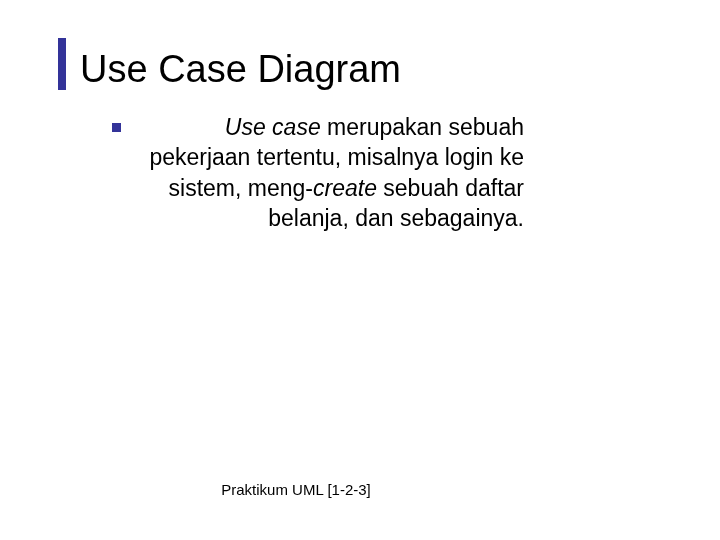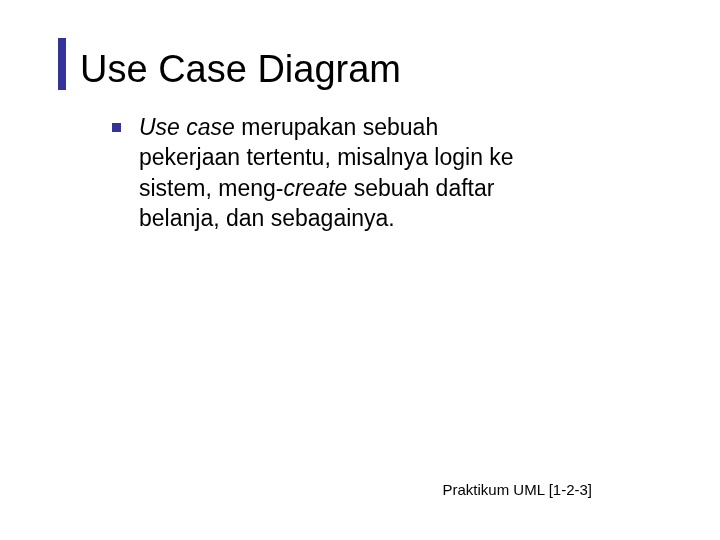--- a/index.html
+++ b/index.html
@@ -3,25 +3,25 @@
 <meta charset="utf-8">
 <style>
   * { margin: 0; padding: 0; box-sizing: border-box; }
   html, body { width: 720px; height: 540px; background: #fff; font-family: Verdana, Geneva, sans-serif; color: #000; }
   .slide { width: 592px; height: 540px; position: relative; padding: 38px 58px 12px 58px; }
   .title-row { display: flex; align-items: flex-end; margin-bottom: 22px; }
   .title-bar { width: 8px; height: 52px; background: #333399; margin-right: 14px; flex-shrink: 0; }
   .title { font-size: 38px; font-weight: 400; font-family: Verdana, Geneva, sans-serif; line-height: 1.05; }
   .content { padding-left: 54px; padding-right: 10px; }
   .bullets { list-style: none; }
-  .bullets li { display: flex; align-items: flex-start; margin-bottom: 4px; }
+  .bullets li { display: flex; align-items: flex-start; margin-bottom: 4px; text-align: right; }
   .sq { width: 9px; height: 9px; background: #333399; flex-shrink: 0; margin-top: 11px; margin-right: 18px; }
   .btxt { font-size: 23px; line-height: 1.32; }
   .it { font-style: italic; }
-  .footer { position: absolute; left: 0; right: 0; bottom: 42px; text-align: right; font-size: 15px; }
+  .footer { position: absolute; left: 0; right: 0; bottom: 42px; text-align: center; font-size: 15px; }
 </style>
 </head>
 <body>
 
 <div class="slide">
   <div class="title-row">
     <div class="title-bar"></div>
     <h1 class="title">Use Case Diagram</h1>
   </div>
 

